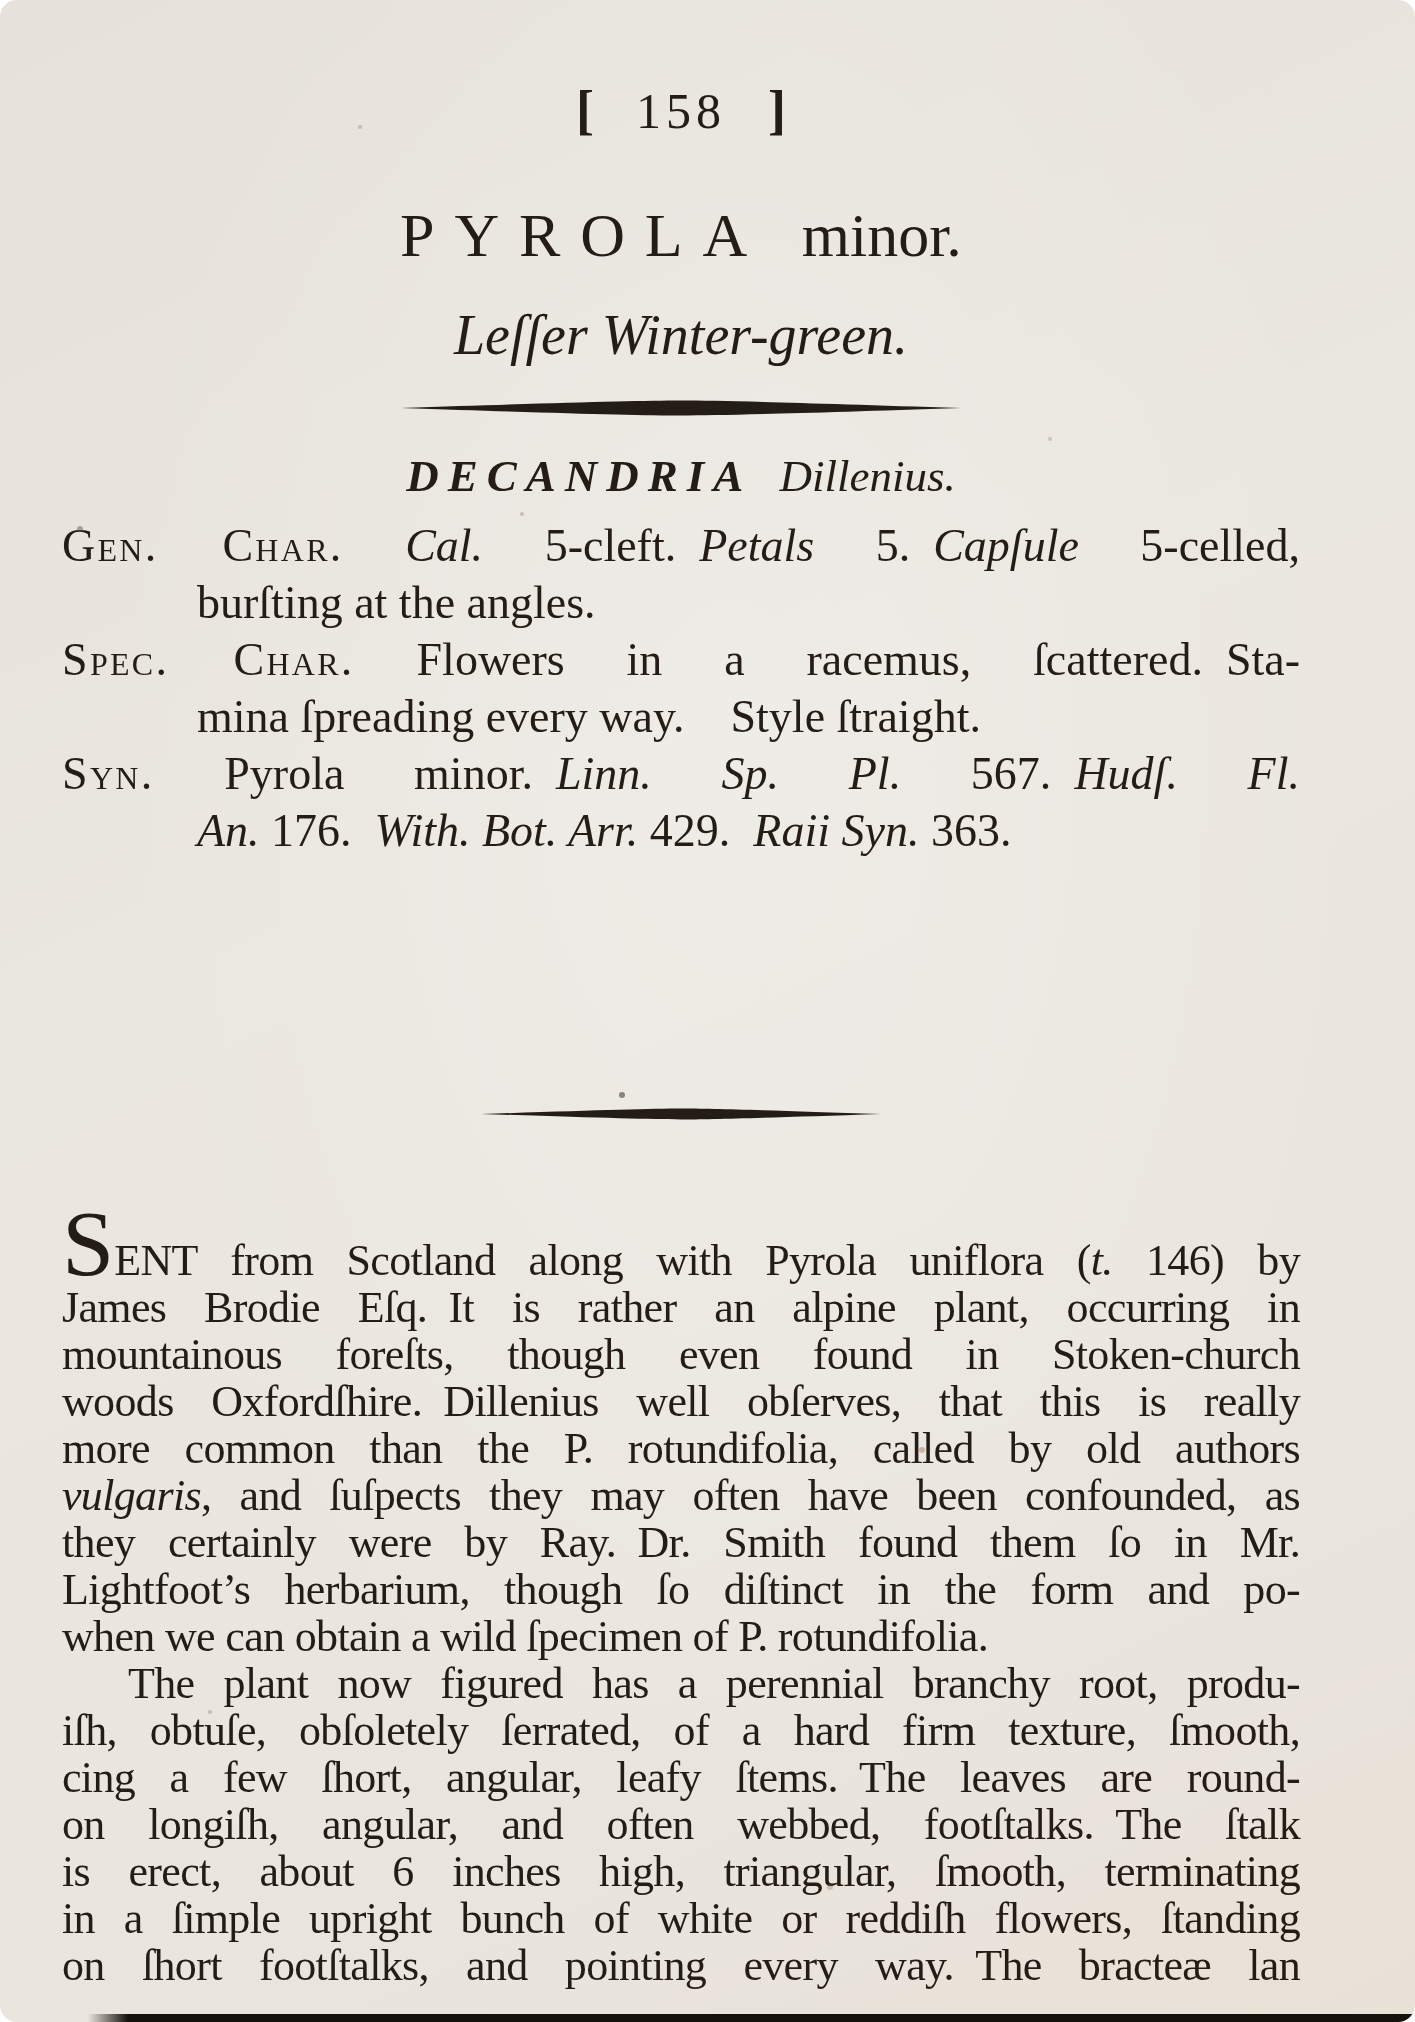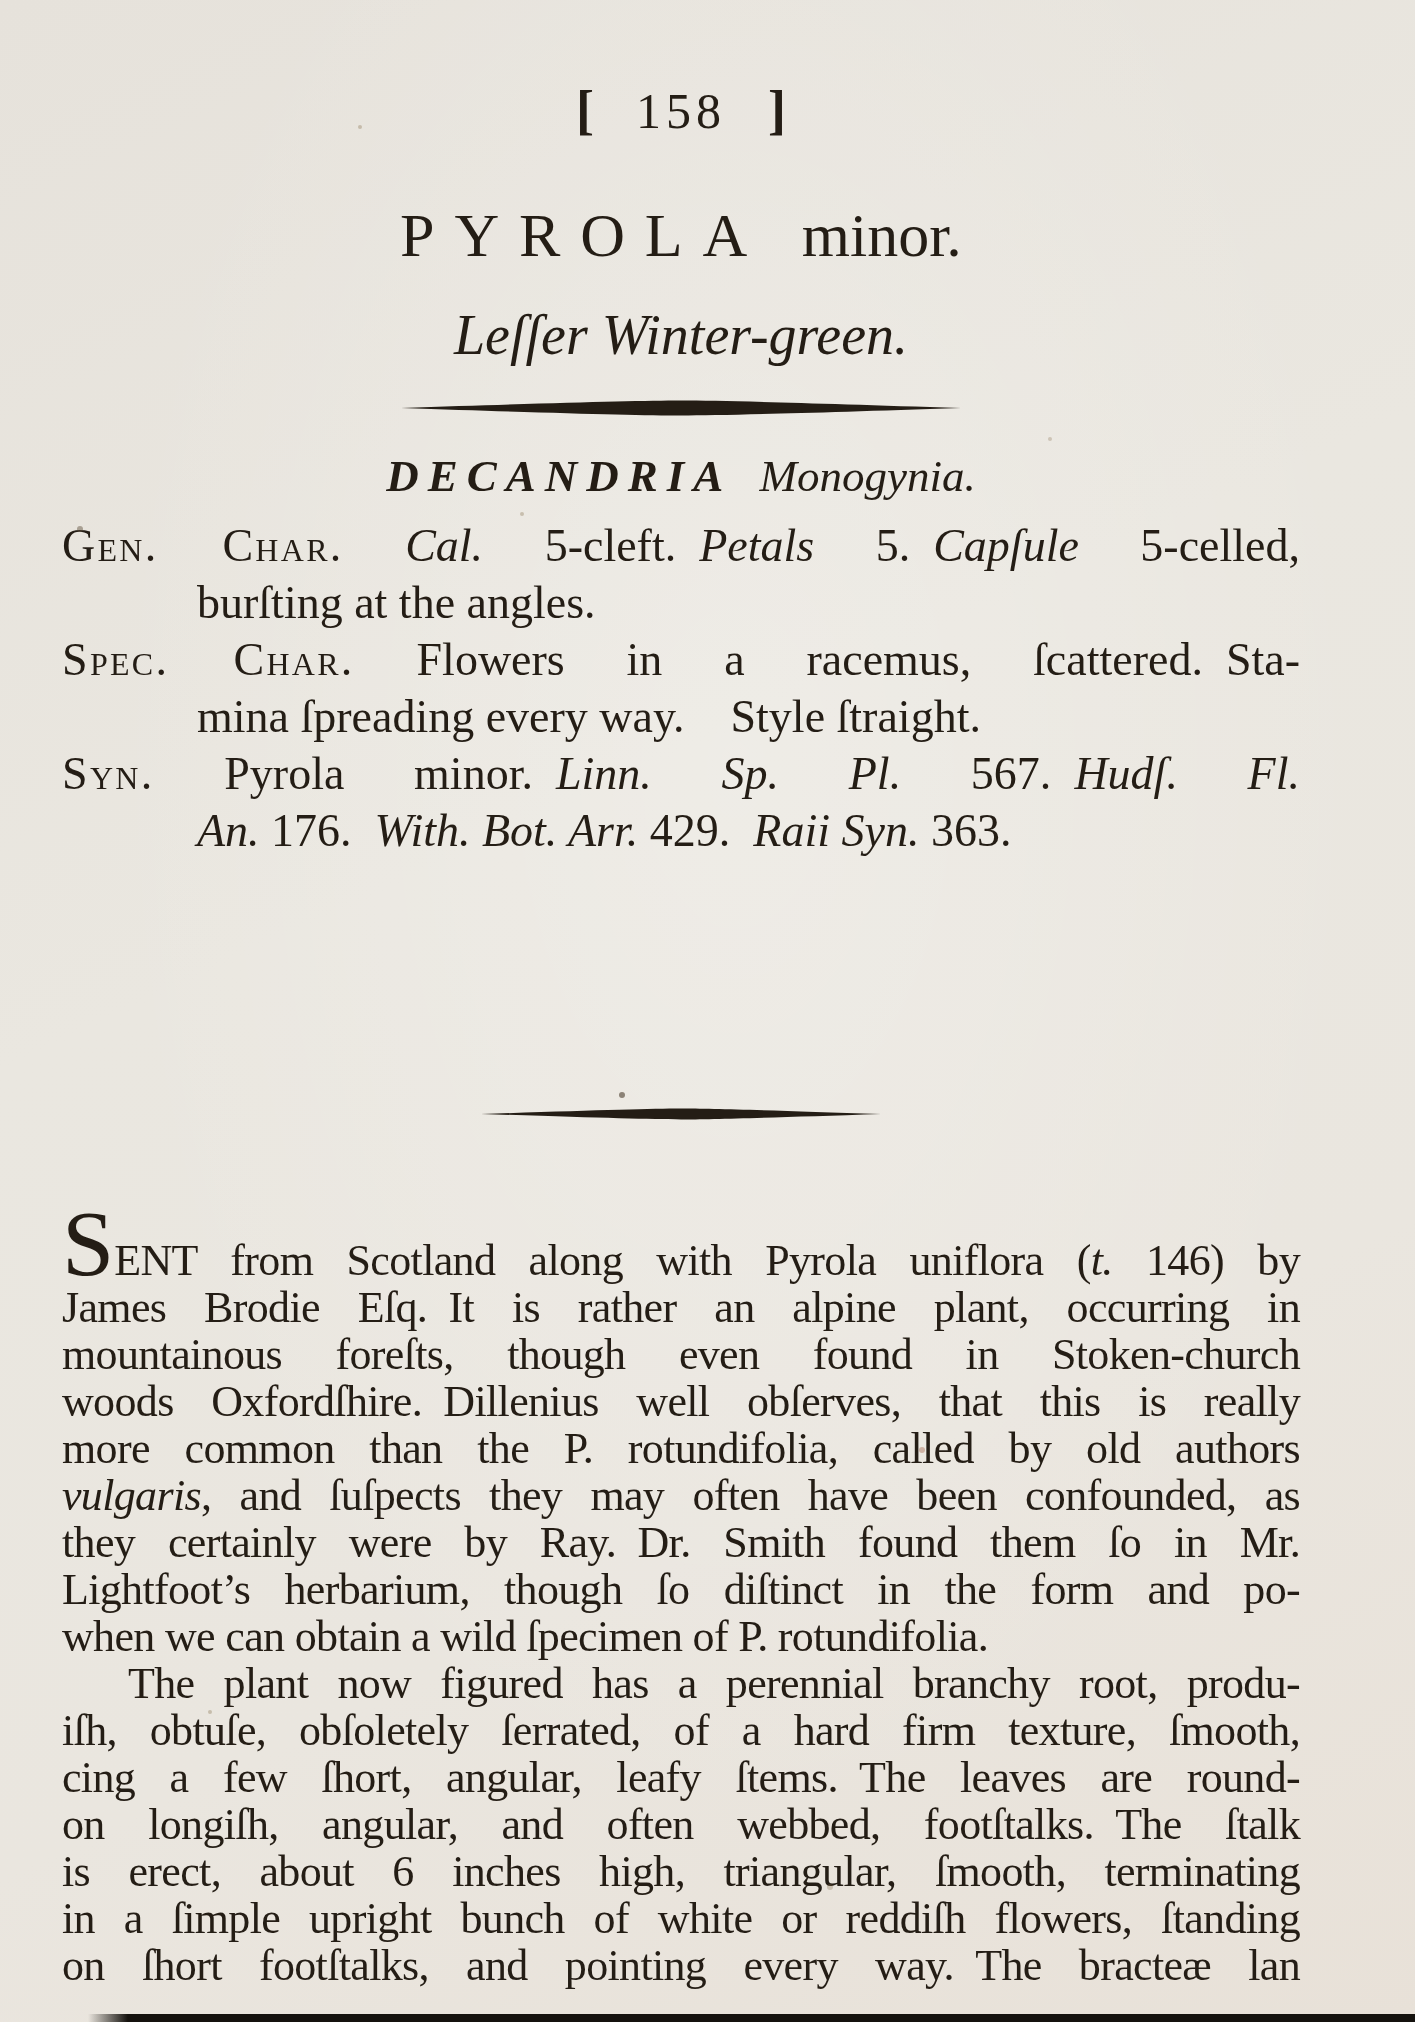--- a/index.html
+++ b/index.html
@@ -5,20 +5,21 @@
   html,body { margin:0; padding:0; }
   .page {
     position:relative;
     width:1415px; height:2022px;
     overflow:hidden;
     color:#241d15;
     font-family:"Liberation Serif","DejaVu Serif",serif;
     background:
       radial-gradient(ellipse at 52% 38%, rgba(255,255,255,0.22), rgba(255,255,255,0) 62%),
       linear-gradient(155deg, #e6e2db 0%, #eae7e0 40%, #eae6df 70%, #e8e1d8 100%);
+    border-radius: 17px;
   }
   .column { position:absolute; left:62px; top:0; width:1238px; }
 
   .pagenum { margin-top:84px; text-align:center; font-size:50px; line-height:52px; }
   .pagenum .br { font-weight:700; font-size:54px; }
   .pagenum .num { margin:0 42px; letter-spacing:5px; }
 
   .title { margin:66px 0 0 0; text-align:center; font-size:62px; line-height:64px; font-weight:normal; }
   .genus { letter-spacing:0.32em; }
   .species { margin-left:19px; }
@@ -79,21 +80,21 @@
     <div class="subtitle">Leſſer Winter-green.</div>
 
     <div class="rule rule1">
       <svg width="560" height="18" viewBox="0 0 560 18">
         <path class="inkfill" d="M0,9 C150,4 238,1.5 280,1.5 C322,1.5 410,4 560,9 C410,14 322,16.5 280,16.5 C238,16.5 150,14 0,9 Z"></path>
       </svg>
     </div>
 
     <div class="classline">
       <span class="classname">DECANDRIA</span>
-      <span class="ordername">Monogynia.</span>
+      <span class="ordername">Dillenius.</span>
     </div>
 
     <div class="charblock">
         <div class="tline just"><span class="sc">Gen. Char.</span><span> </span><span class="it">Cal.</span><span> 5-cleft. </span><span class="it">Petals</span><span> 5. </span><span class="it">Capſule</span><span> 5-celled,</span></div>
         <div class="tline" style="padding-left: 135px;"><span>burſting at the angles.</span></div>
         <div class="tline just"><span class="sc">Spec. Char.</span><span> Flowers in a racemus, ſcattered. Sta-</span></div>
         <div class="tline" style="padding-left: 135px;"><span>mina ſpreading every way. Style ſtraight.</span></div>
         <div class="tline just"><span class="sc">Syn.</span><span> Pyrola minor. </span><span class="it">Linn. Sp. Pl.</span><span> 567. </span><span class="it">Hudſ. Fl.</span></div>
         <div class="tline" style="padding-left: 135px;"><span class="it">An.</span><span> 176. </span><span class="it">With. Bot. Arr.</span><span> 429. </span><span class="it">Raii Syn.</span><span> 363.</span></div>
       </div>

